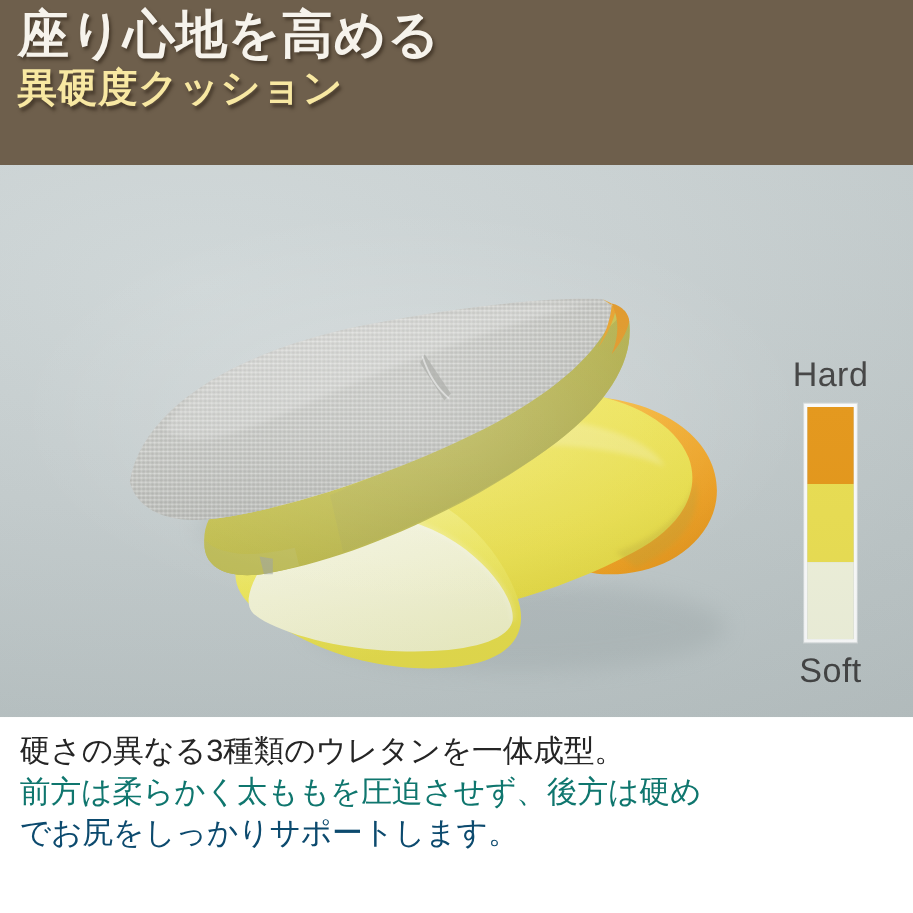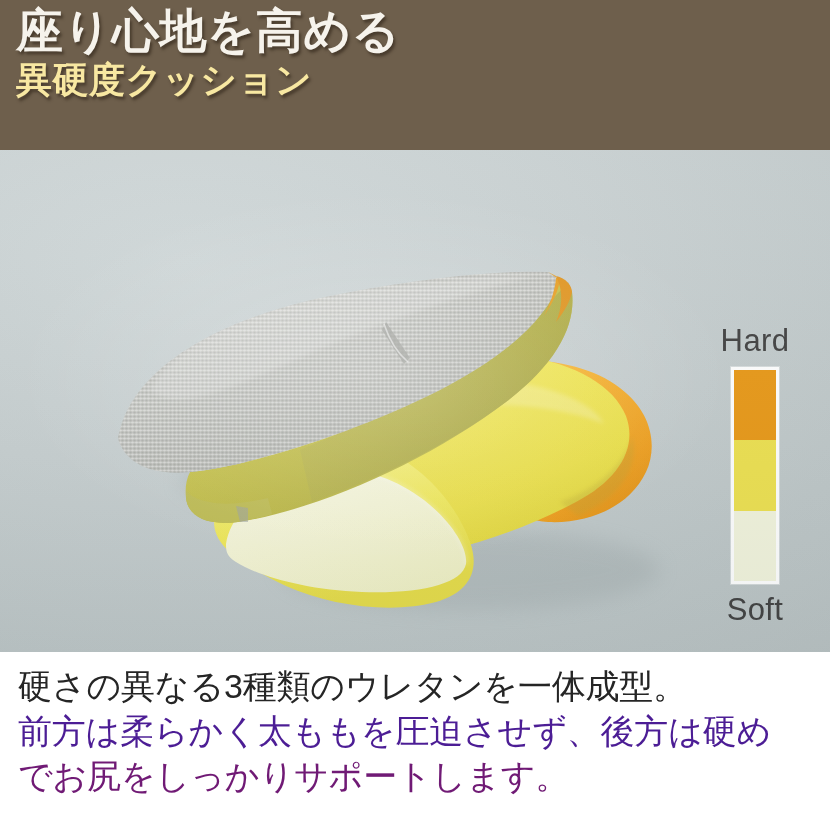--- a/index.html
+++ b/index.html
@@ -120,21 +120,21 @@
     position: absolute;
     left: 0;
     top: 652px;
     width: 830px;
     height: 178px;
     background: #ffffff;
     padding: 12px 14px 0 18px;
     box-sizing: border-box;
   }
   .caption-line {
-    font-size: 34px;
+    font-size: 28px;
     line-height: 1.33;
     color: #252525;
     letter-spacing: -0.2px;
     white-space: nowrap;
   }
 </style>
 </head>
 <body>
 
 <div class="page">
@@ -335,17 +335,17 @@
         <div class="legend-seg" style="background:#EDE04A"></div>
         <div class="legend-seg" style="background:#F2F4DC"></div>
       </div>
 
       <div class="legend-label bottom" style="color: rgb(59, 59, 59);">Soft</div>
     </div>
   </div>
 
   <div class="caption" style="background: rgb(255, 255, 255);">
     <div class="caption-line" style="color: rgb(37, 37, 37);">硬さの異なる3種類のウレタンを一体成型。</div>
-    <div class="caption-line" style="color: #4c1d95;">前方は柔らかく太ももを圧迫させず、後方は硬め</div>
-    <div class="caption-line" style="color: #701a75;">でお尻をしっかりサポートします。</div>
+    <div class="caption-line" style="color: #0f766e;">前方は柔らかく太ももを圧迫させず、後方は硬め</div>
+    <div class="caption-line" style="color: #0c4a6e;">でお尻をしっかりサポートします。</div>
   </div>
 
 </div>
 
 </body></html>

